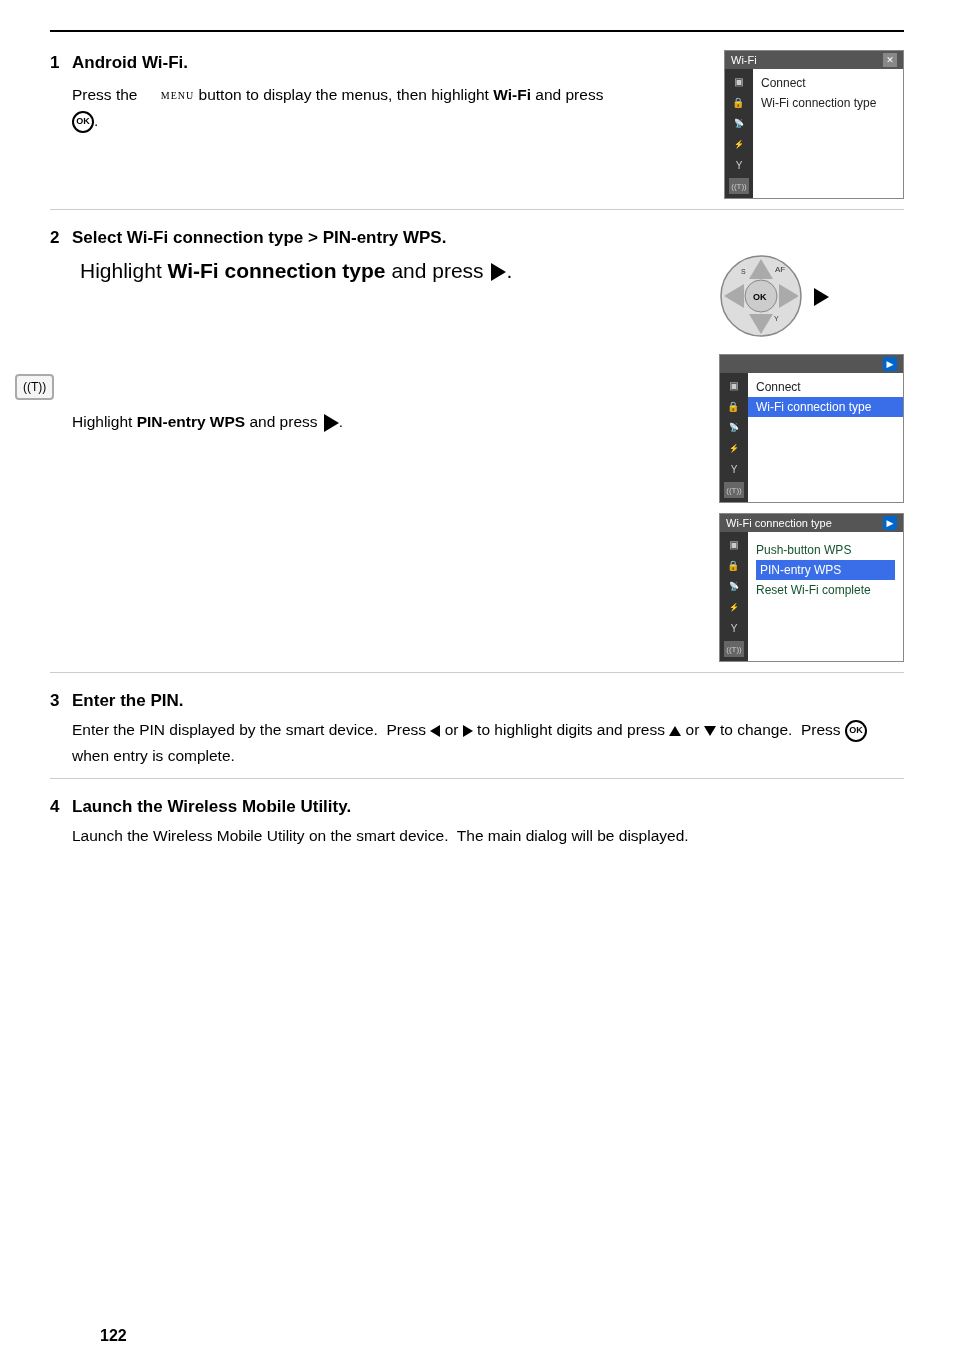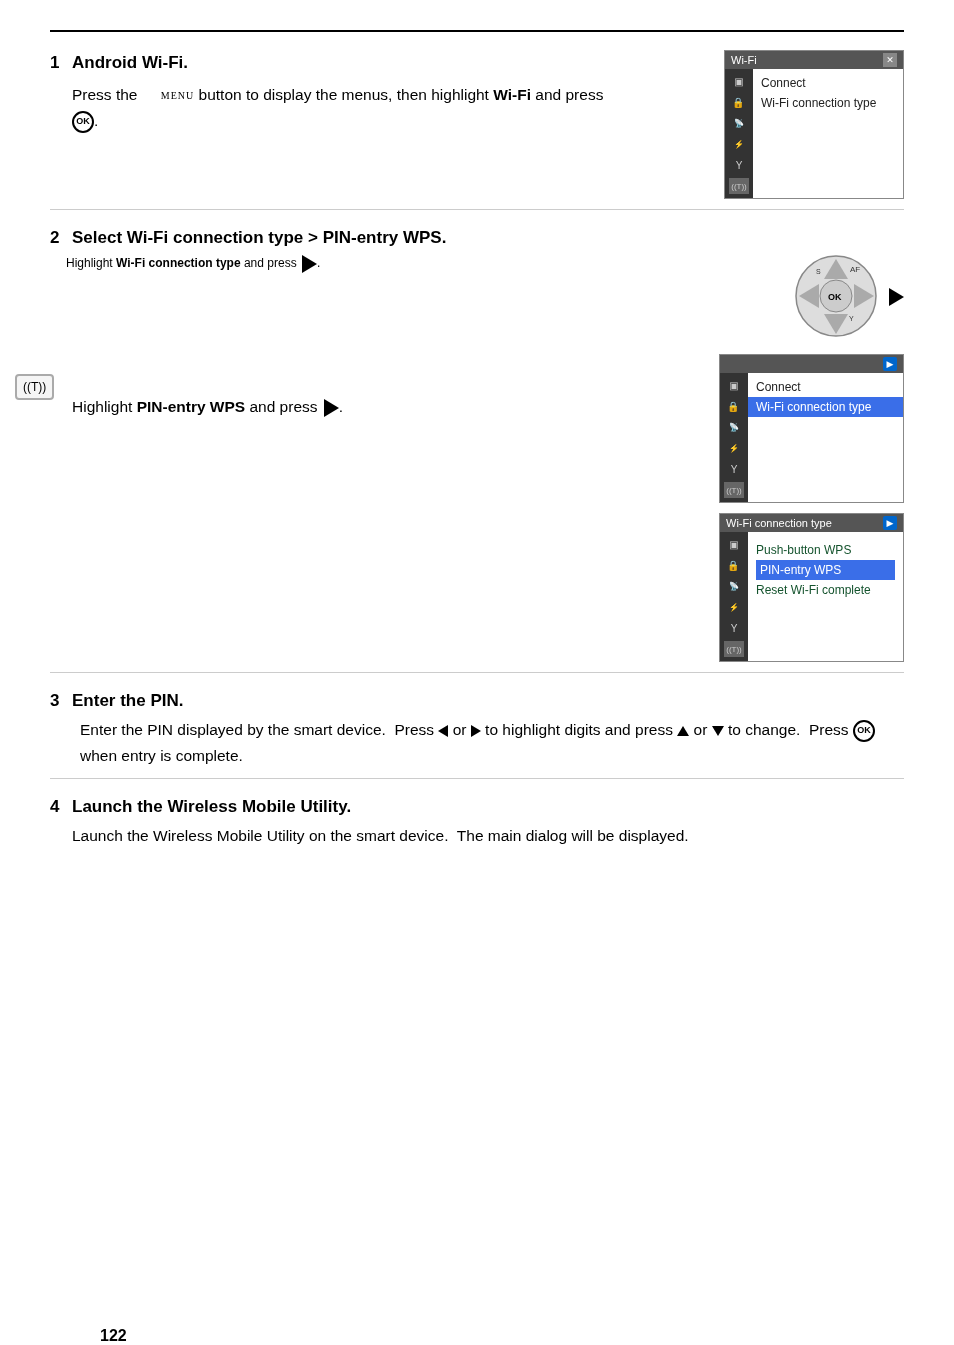--- a/index.html
+++ b/index.html
@@ -132,30 +132,30 @@
       letter-spacing: 1px;
       vertical-align: middle;
       text-transform: uppercase;
       font-family: serif;
       margin-left: 19px;
     }
     .step2-images {
       display: flex;
       flex-direction: column;
       gap: 10px;
-      align-items: flex-end;
+      align-items: flex-start;
     }
     .step3-block {
       border-top: 1px solid #ccc;
       padding: 18px 0 10px 0;
     }
     .step3-text {
       font-size: 15.5px;
       line-height: 1.65;
-      margin-left: 30px;
+      margin-left: 22px;
     }
     .step4-block {
       border-top: 1px solid #ccc;
       padding: 18px 0 10px 0;
     }
     .step4-text {
       font-size: 15.5px;
       line-height: 1.65;
       margin-left: 22px;
     }
@@ -366,21 +366,21 @@
     </div>
     <div style="display:flex; gap:20px; align-items:flex-start;">
 
       <div style="flex:1; position:relative;">
 
         <div style="position:absolute; left:-35px; top:120px;">
           <div style="border:2px solid #aaa; border-radius:4px; padding:4px 6px; font-size:12px; background:#f5f5f5;">
             ((T))
           </div>
         </div>
-        <div style="margin-left:16px; font-size:12px; line-height:1.65;">
+        <div style="margin-left:30px; font-size:21px; line-height:1.65;">
           Highlight <strong>Wi-Fi connection type</strong> and press <span class="big-triangle-right"></span>.
         </div>
         <div style="margin-top:120px; margin-left:22px; font-size:15.5px; line-height:1.65;">
           Highlight <strong>PIN-entry WPS</strong> and press <span class="big-triangle-right"></span>.
         </div>
       </div>
 
       <div class="step2-images">
 
         <div class="dpad-container">

